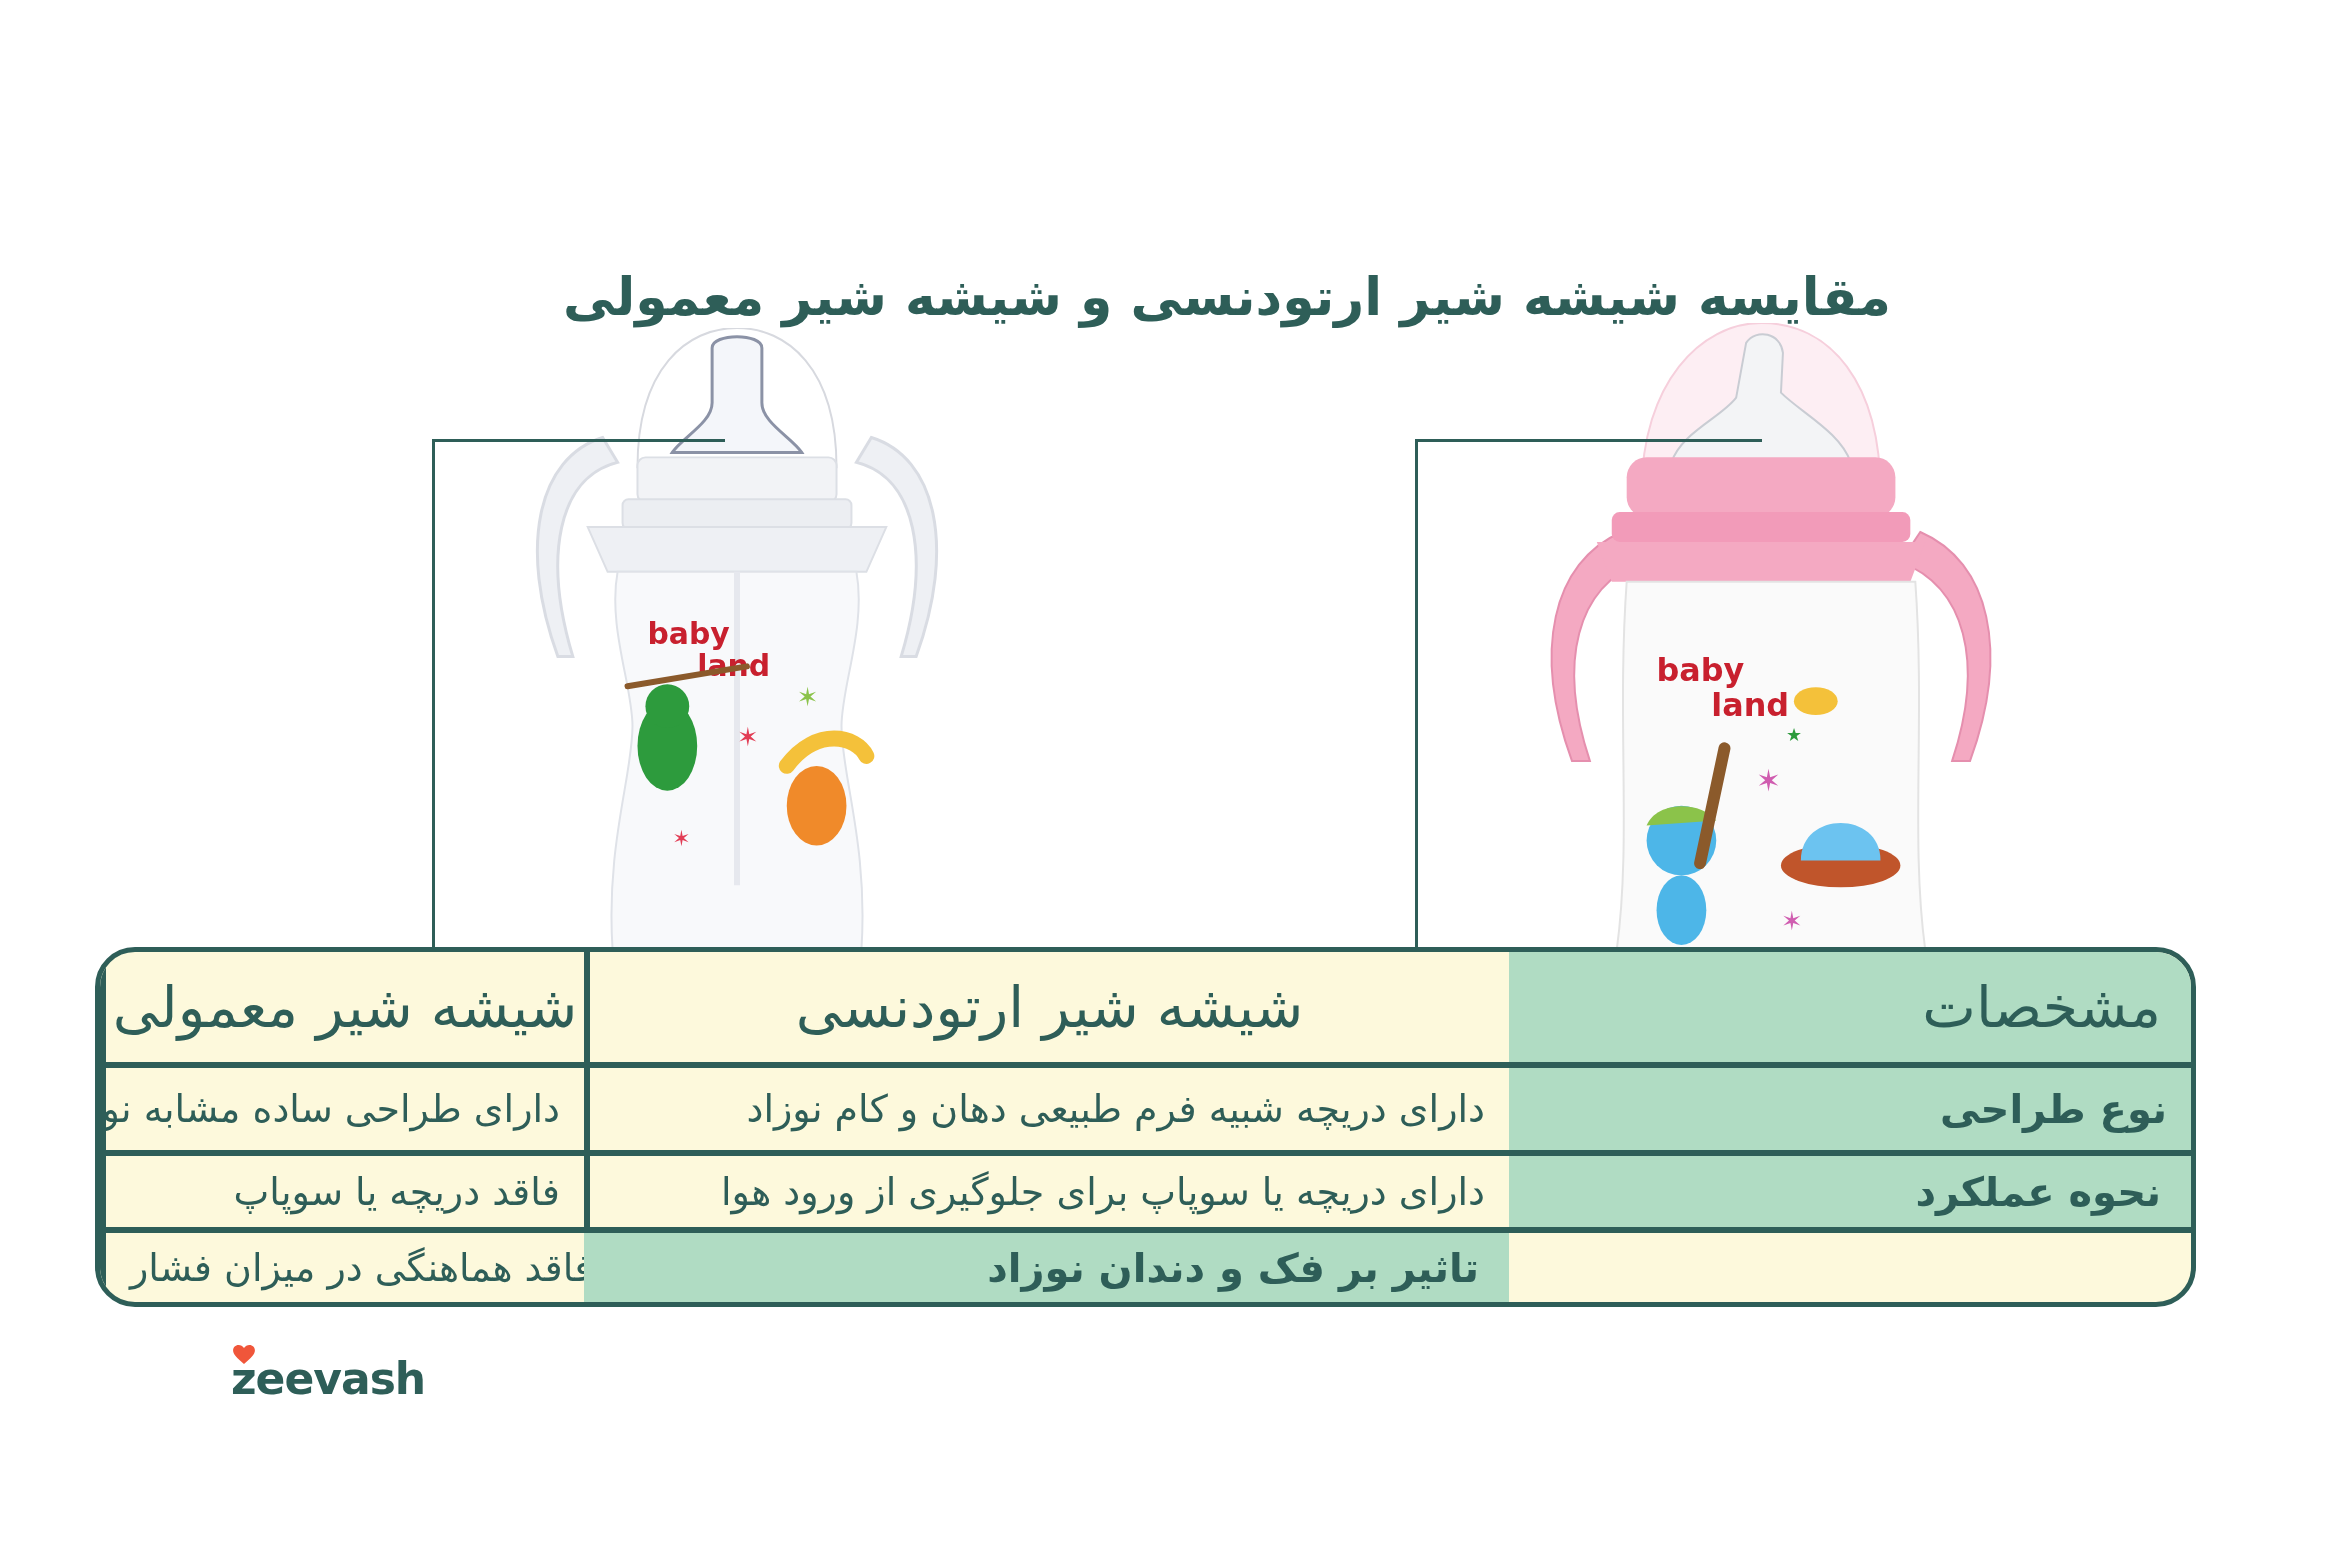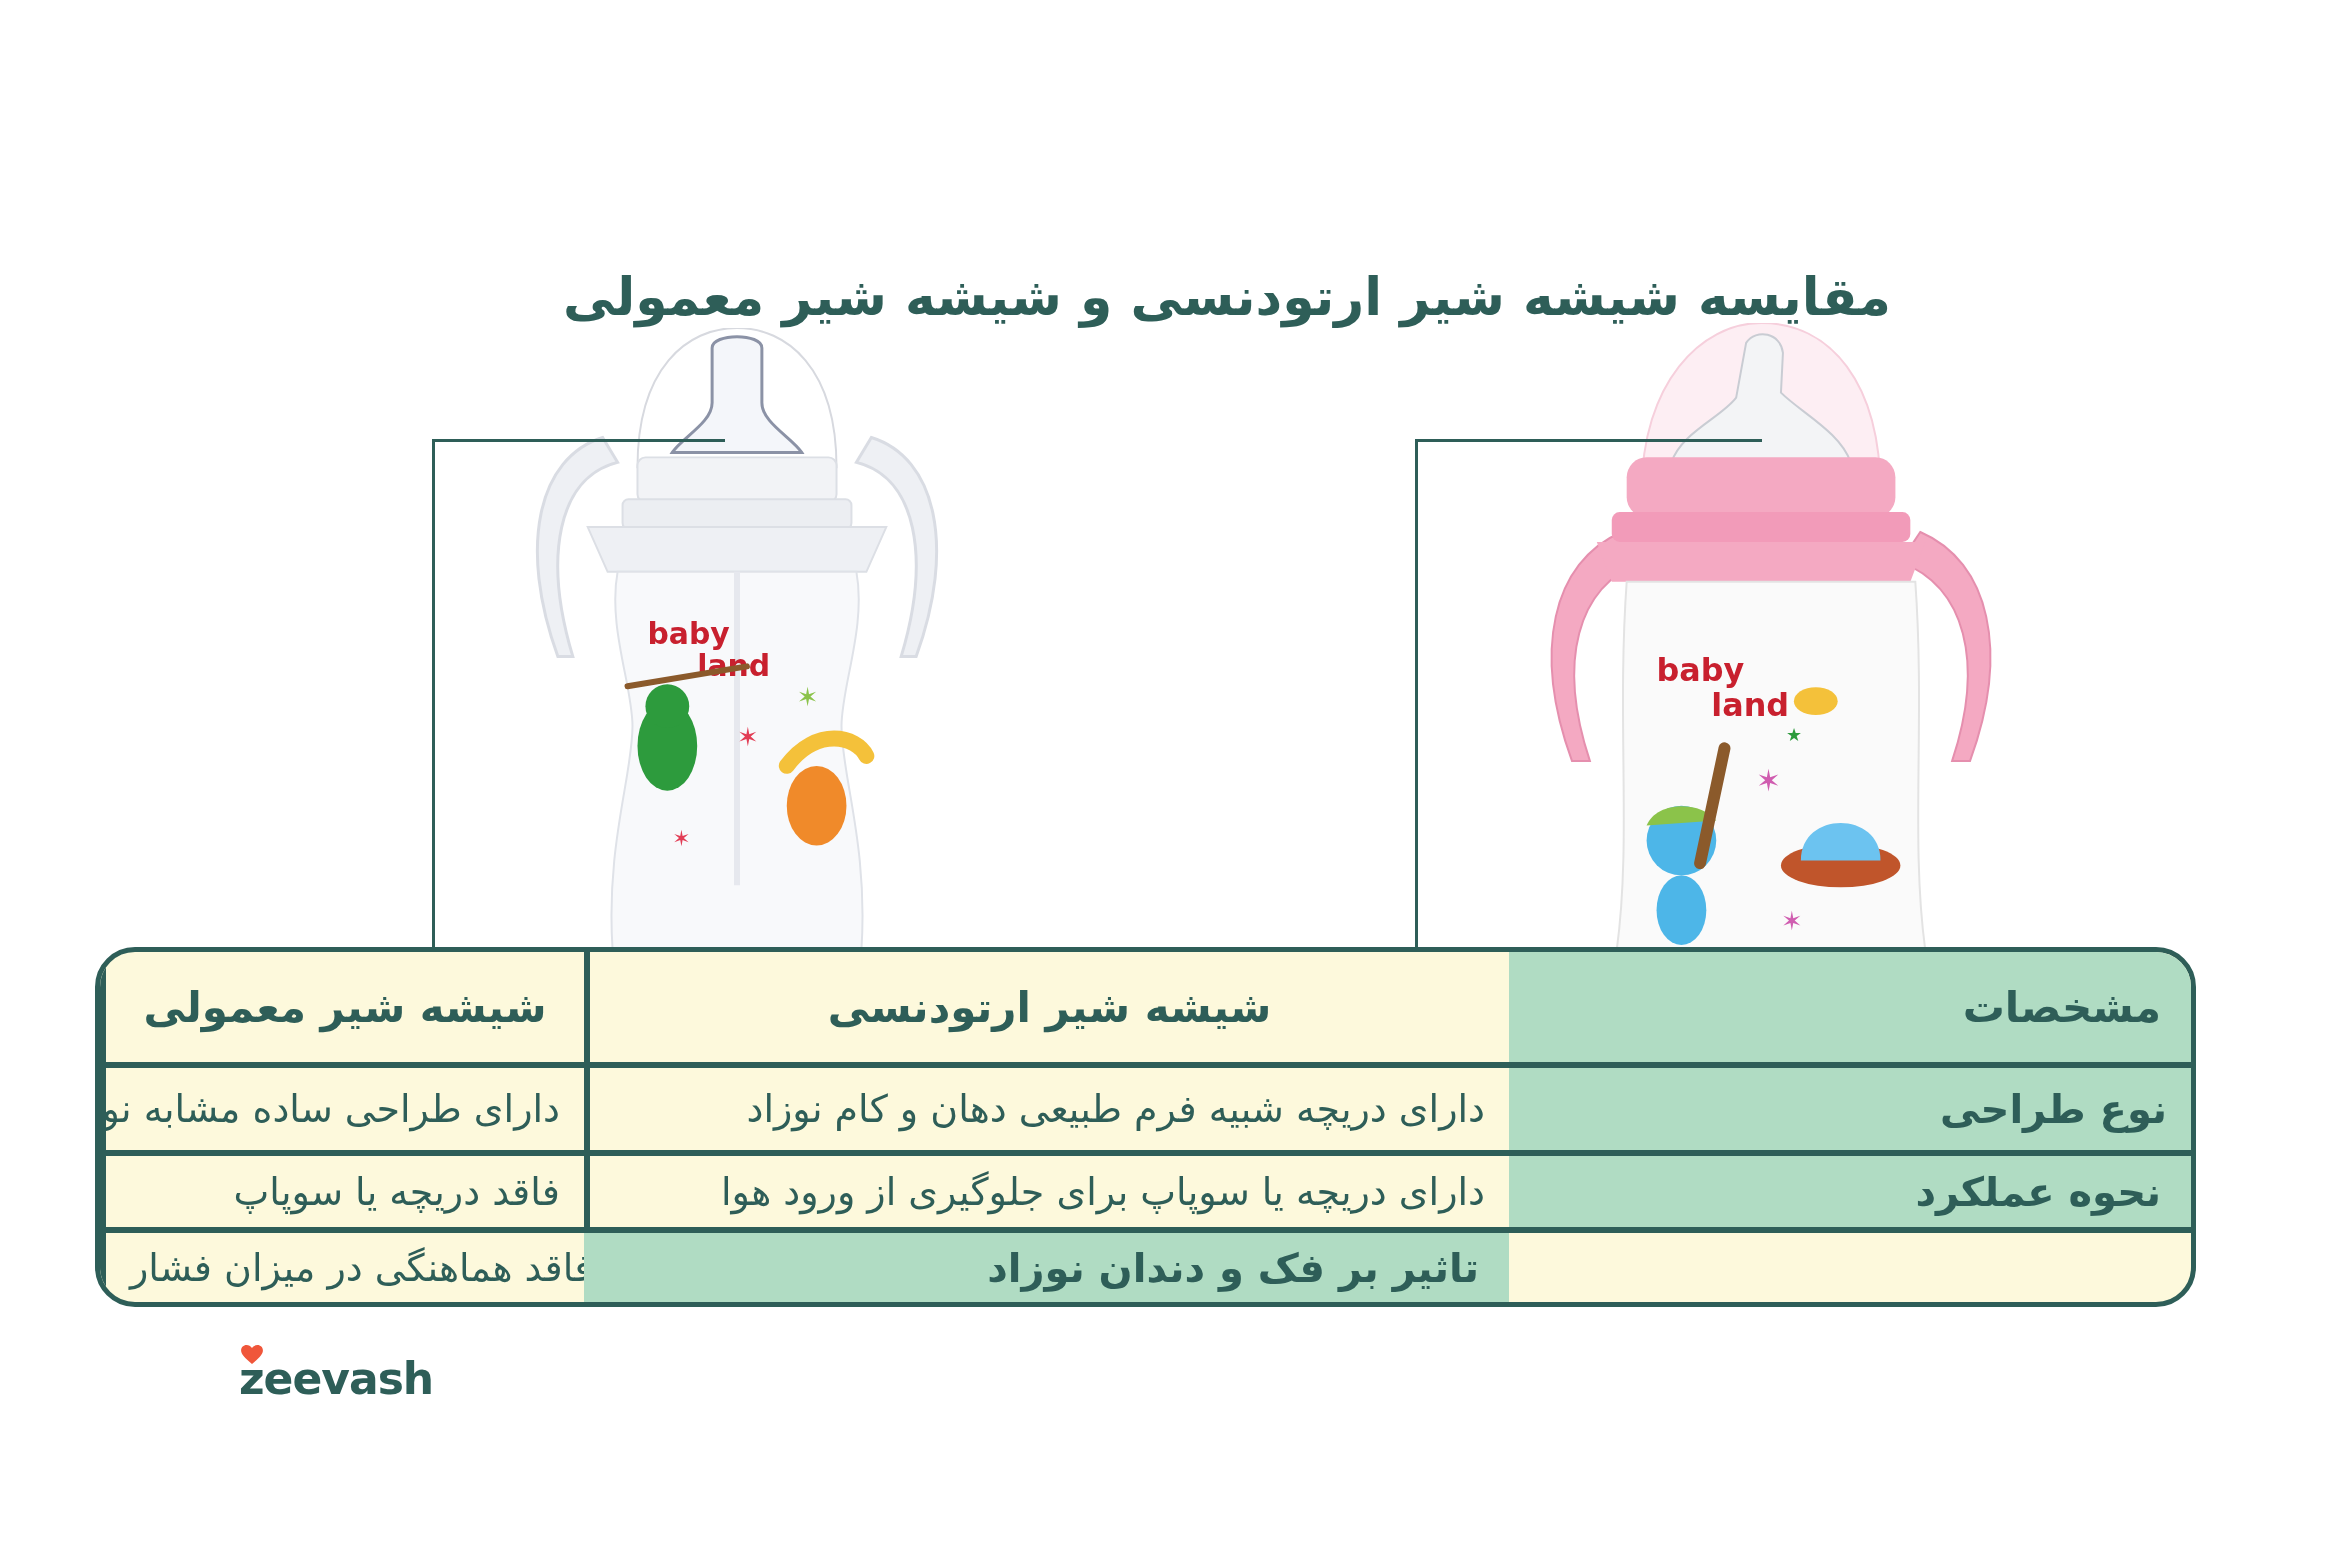--- a/index.html
+++ b/index.html
@@ -33,26 +33,26 @@
       grid-template-rows: 116px 88px 77px 1fr;
     }
     .cell {
       display: flex; align-items: center; padding: 0 24px;
       border-left: 6px solid #2e5e58; border-bottom: 6px solid #2e5e58;
       font-size: 38px; color: #2e5e58; white-space: nowrap; overflow: hidden;
     }
     .cell.col3 { border-left: none; }
     .cell.last-row { border-bottom: none; }
     .cell.spec { background: #b0dcc3; justify-content: flex-start; font-weight: bold; font-size: 40px; }
-    .cell.head { justify-content: center; font-weight: bold; font-size: 42px; }
+    .cell.head { justify-content: center; font-weight: normal; font-size: 57px; }
     .cell.head.spec { justify-content: flex-start; padding-right: 30px; }
     .cell.body { justify-content: flex-start; font-size: 38px; }
 
     
-    .logo { position: absolute; left: 239px; top: 1345px; width: 199px; height: 60px; }
+    .logo { position: absolute; left: 231px; top: 1345px; width: 199px; height: 60px; }
     .logo-heart { position: absolute; left: 2px; top: 0px; width: 22px; height: 20px; }
     .logo-text {
       position: absolute; left: 0; top: 8px;
       font-family: "DejaVu Sans", sans-serif; font-weight: bold; font-size: 44px;
       color: #2e5e58; letter-spacing: -1px; line-height: 52px;
     }
   </style>
 </head>
 <body>
 

